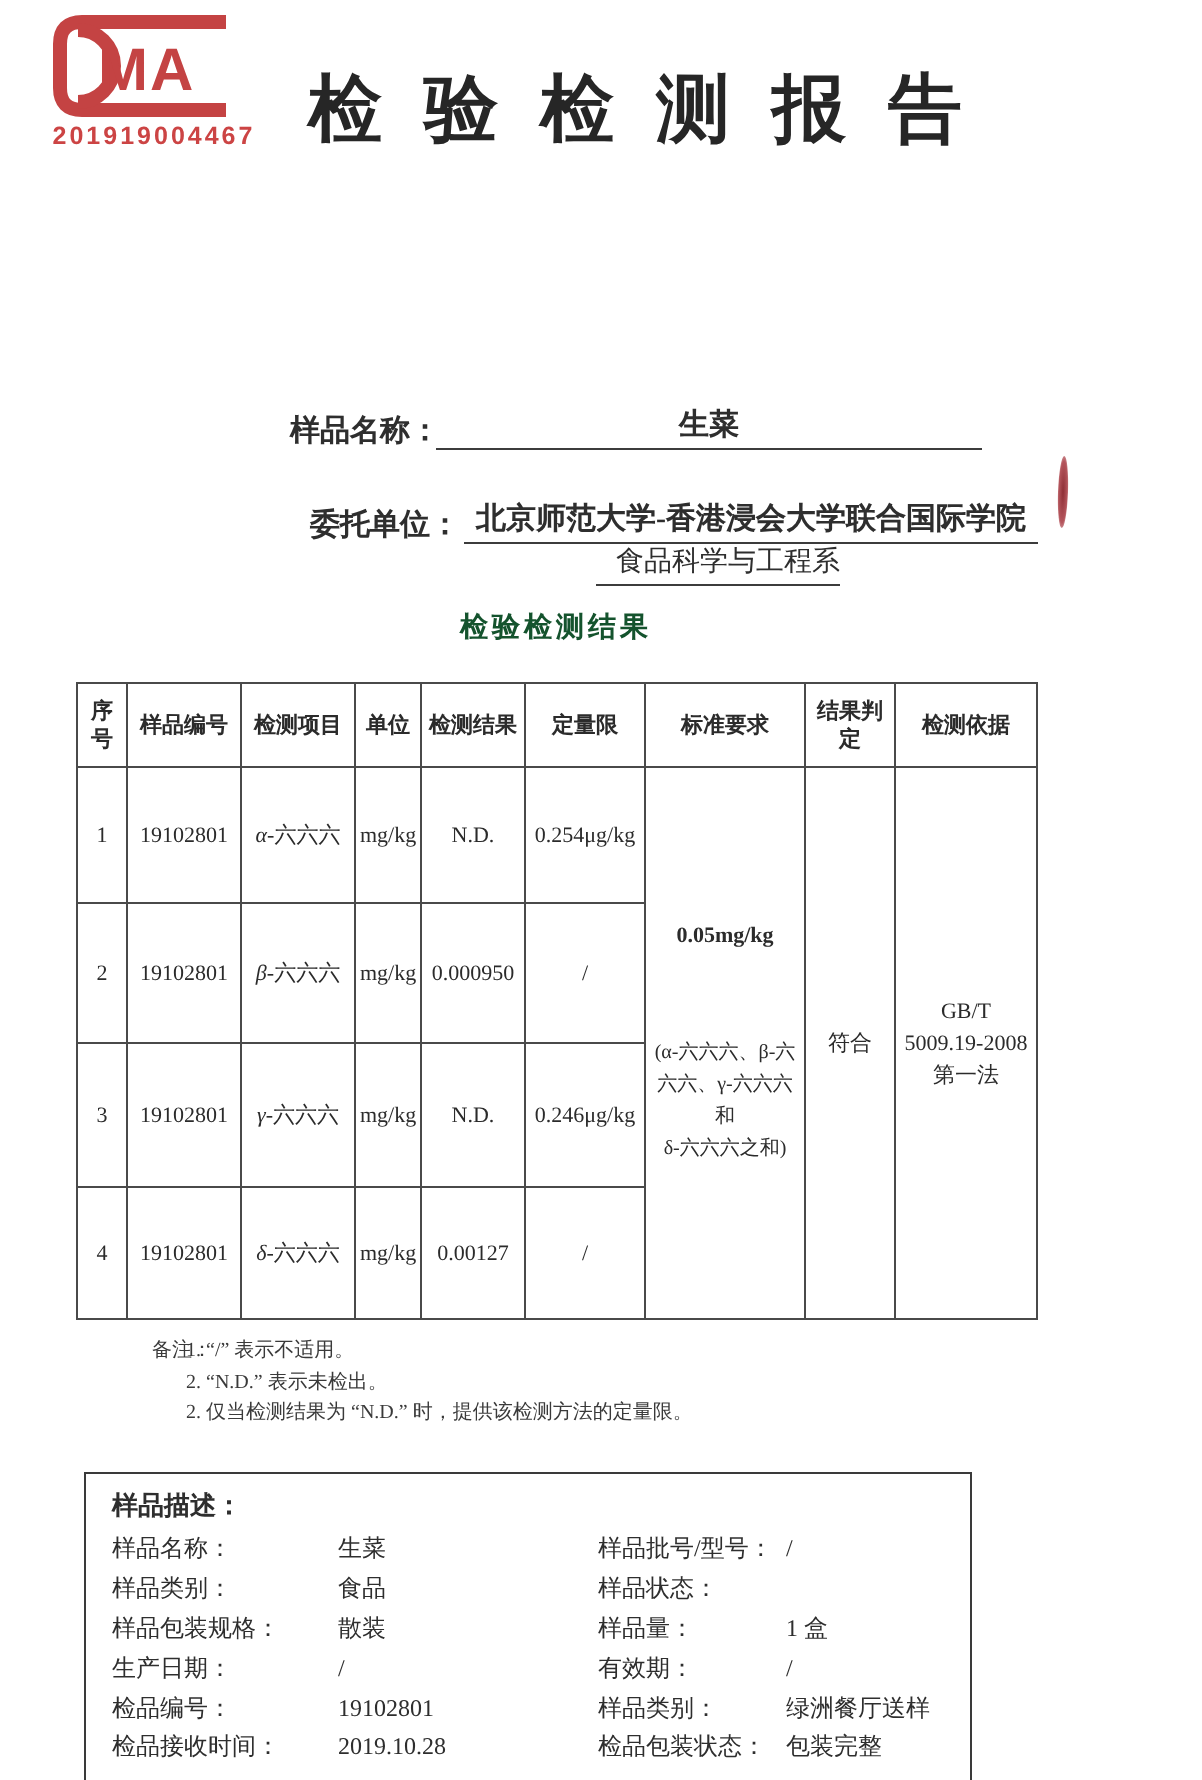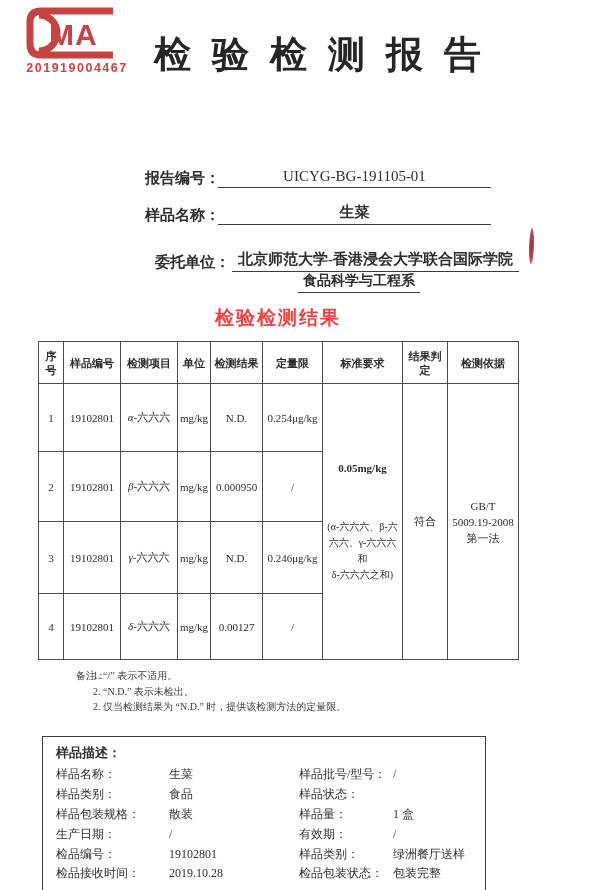--- a/index.html
+++ b/index.html
@@ -22,21 +22,21 @@
   
   .fieldrow{position:absolute;height:24px;font-size:15px;white-space:nowrap;}
   .fieldrow .lbl{font-weight:bold;}
   .uline{
     display:inline-block;border-bottom:1.3px solid #3c3c3c;text-align:center;
     vertical-align:bottom;padding-bottom:2px;
   }
   
   .section-title{
     position:absolute;left:38px;top:305px;width:480px;margin:0;text-align:center;
-    font-size:19px;font-weight:bold;letter-spacing:2px;color:#ef4444;
+    font-size:14px;font-weight:bold;letter-spacing:2px;color:#14532d;
   }
   
   table.results{
     position:absolute;left:38px;top:341px;width:480px;border-collapse:collapse;
     table-layout:fixed;font-size:11px;color:#2b2b2b;
   }
   table.results th,table.results td{
     border:1px solid #4a4a4a;text-align:center;vertical-align:middle;padding:1px 2px;
     overflow:hidden;
   }
@@ -75,31 +75,28 @@
     <svg width="104" height="54" viewBox="0 0 104 54">
       <path d="M88 5 H16 Q5 5 5 16 V38 Q5 49 16 49 H88" fill="none" stroke="#c44343" stroke-width="7"></path>
       <path d="M88 9 A18 18 0 0 0 88 45" fill="none" stroke="#c44343" stroke-width="7" transform="translate(14,0) scale(-1,1) translate(-88,0)"></path>
       <text x="24" y="39" font-family="Liberation Sans, DejaVu Sans, sans-serif" font-size="30" font-weight="bold" fill="#c44343" letter-spacing="1">MA</text>
     </svg>
     <div class="stamp-number">201919004467</div>
   </div>
 
   <h1 class="title">检验检测报告</h1>
 
-  <div class="fieldrow" style="left:145px;top:168px;">
-    <span class="lbl">报告编号：</span><span class="uline" style="width:273px;margin-left:-2px;">UICYG-BG-191105-01</span>
-  </div>
   <div class="fieldrow" style="left:145px;top:203px;">
     <span class="lbl">样品名称：</span><span class="uline" style="width:273px;margin-left:-2px;font-weight:bold;">生菜</span>
   </div>
   <div class="fieldrow" style="left:155px;top:250px;">
     <span class="lbl">委托单位：</span><span class="uline" style="width:287px;margin-left:2px;font-weight:bold;">北京师范大学-香港浸会大学联合国际学院</span>
   </div>
   <div class="fieldrow" style="left:298px;top:272px;">
-    <span class="uline" style="width:122px;font-weight:bold;font-size:14px;">食品科学与工程系</span>
+    <span class="uline" style="width:122px;font-weight:normal;font-size:14px;text-align:right;">食品科学与工程系</span>
   </div>
 
   <h2 class="section-title">检验检测结果</h2>
 
   <table class="results">
     <colgroup>
       <col style="width:25px">
         <col style="width:57px">
         <col style="width:57px">
       <col style="width:33px">

